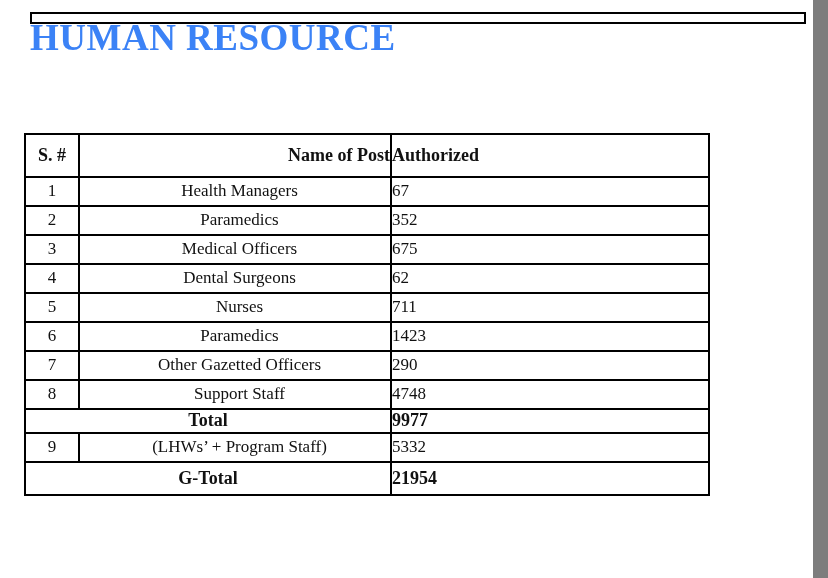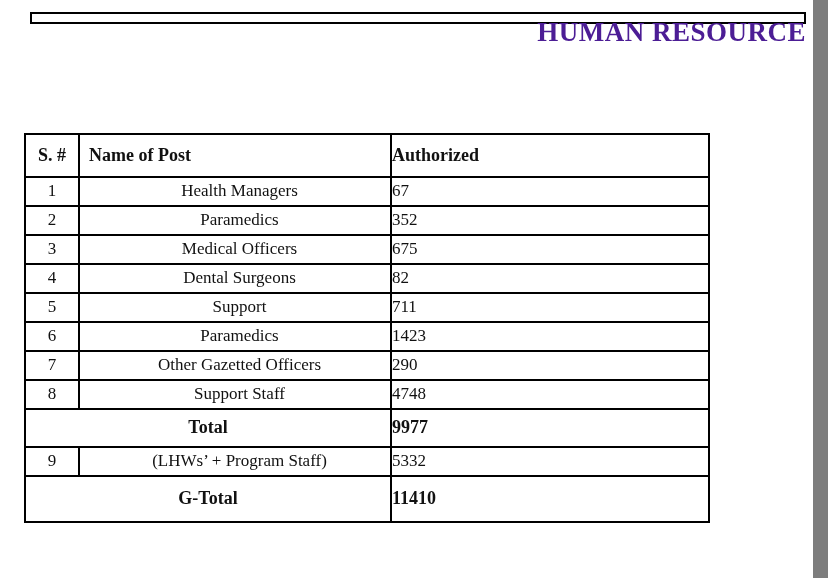--- a/index.html
+++ b/index.html
@@ -20,23 +20,23 @@
     position: absolute;
     left: 30px; top: 12px;
     width: 772px; height: 8px;
     border: 2px solid #000000;
     background: #ffffff;
   }
   .page-title {
     position: absolute;
     left: 30px; top: 18px;
     width: 776px;
-    text-align: right;
-    color: #4c1d95;
-    font-size: 27px;
+    text-align: left;
+    color: #3b82f6;
+    font-size: 37px;
     font-weight: bold;
     letter-spacing: 0.5px;
     line-height: 1.1;
   }
   
   table.hr-table {
     position: absolute;
     left: 24px; top: 133px;
     border-collapse: collapse;
     table-layout: fixed;
@@ -51,27 +51,27 @@
     color: #111111;
     background: #ffffff;
     vertical-align: middle;
     font-size: 17px;
     line-height: 1.1;
     overflow: hidden;
     white-space: nowrap;
   }
   .hr-table tr.row-header  { height: 43px; }
   .hr-table tr.row-body    { height: 29px; }
-  .hr-table tr.row-total   { height: 38px; }
-  .hr-table tr.row-gtotal  { height: 46px; }
+  .hr-table tr.row-total   { height: 24px; }
+  .hr-table tr.row-gtotal  { height: 33px; }
   .hr-table th { font-weight: bold; font-size: 18px; }
   .c-sn   { text-align: center; }
   .c-name { text-align: center; padding-left: 9px !important; }
   .c-val  { text-align: left; }
-  .h-name { text-align: left; padding-left: 9px !important; }
+  .h-name { text-align: right; padding-left: 9px !important; }
   .cell-bold { font-weight: bold; font-size: 18px !important; }
   .c-merged { text-align: center; }
   
   .edge-strip {
     position: absolute;
     right: 0; top: 0;
     width: 15px; height: 578px;
     background: #7D7D7D;
   }
 </style>
@@ -107,25 +107,25 @@
         <td class="c-val">352</td>
       </tr>
       <tr class="row-body">
         <td class="c-sn">3</td>
         <td class="c-name">Medical Officers</td>
         <td class="c-val">675</td>
       </tr>
       <tr class="row-body">
         <td class="c-sn">4</td>
         <td class="c-name">Dental Surgeons</td>
-        <td class="c-val">82</td>
+        <td class="c-val">62</td>
       </tr>
       <tr class="row-body">
         <td class="c-sn">5</td>
-        <td class="c-name">Support</td>
+        <td class="c-name">Nurses</td>
         <td class="c-val">711</td>
       </tr>
       <tr class="row-body">
         <td class="c-sn">6</td>
         <td class="c-name">Paramedics</td>
         <td class="c-val">1423</td>
       </tr>
       <tr class="row-body">
         <td class="c-sn">7</td>
         <td class="c-name">Other Gazetted Officers</td>
@@ -143,20 +143,20 @@
       </tr>
 
       <tr class="row-body">
         <td class="c-sn">9</td>
         <td class="c-name">(LHWs’ + Program Staff)</td>
         <td class="c-val">5332</td>
       </tr>
 
       <tr class="row-gtotal">
         <td class="c-merged cell-bold" colspan="2">G-Total</td>
-        <td class="c-val cell-bold">11410</td>
+        <td class="c-val cell-bold">21954</td>
       </tr>
     </tbody>
   </table>
 
   <div class="edge-strip"></div>
 
 </div>
 
 </body></html>

